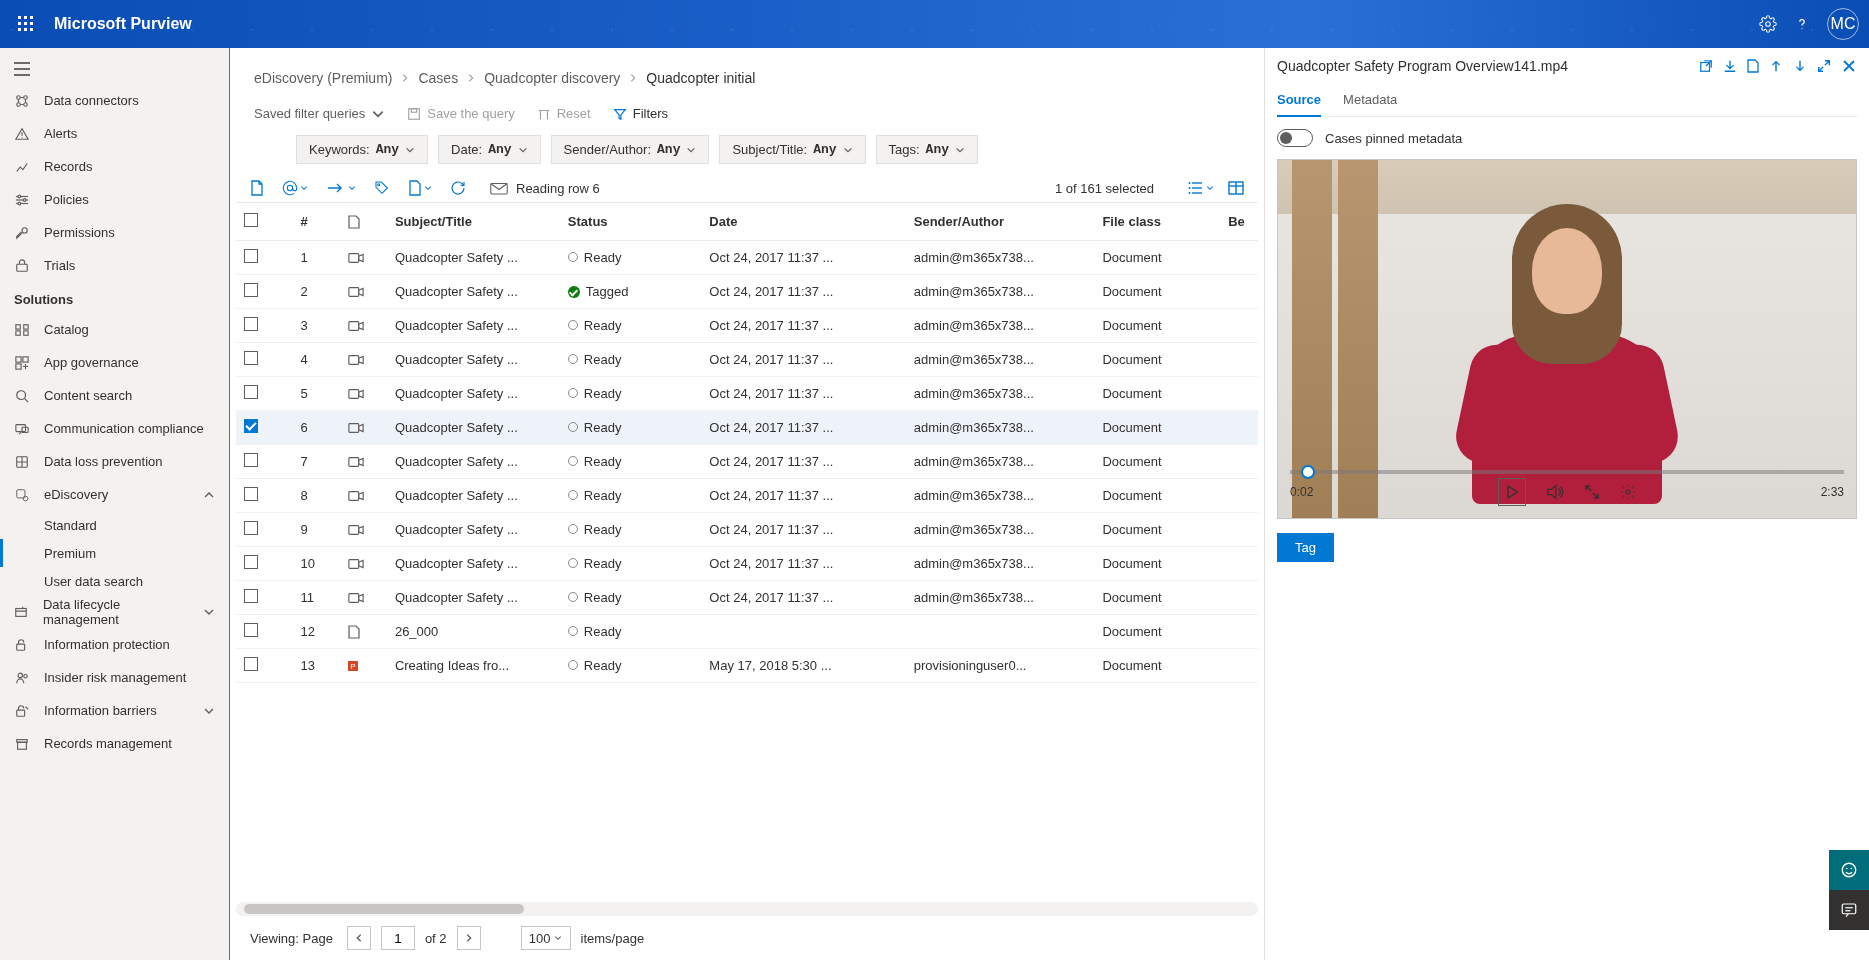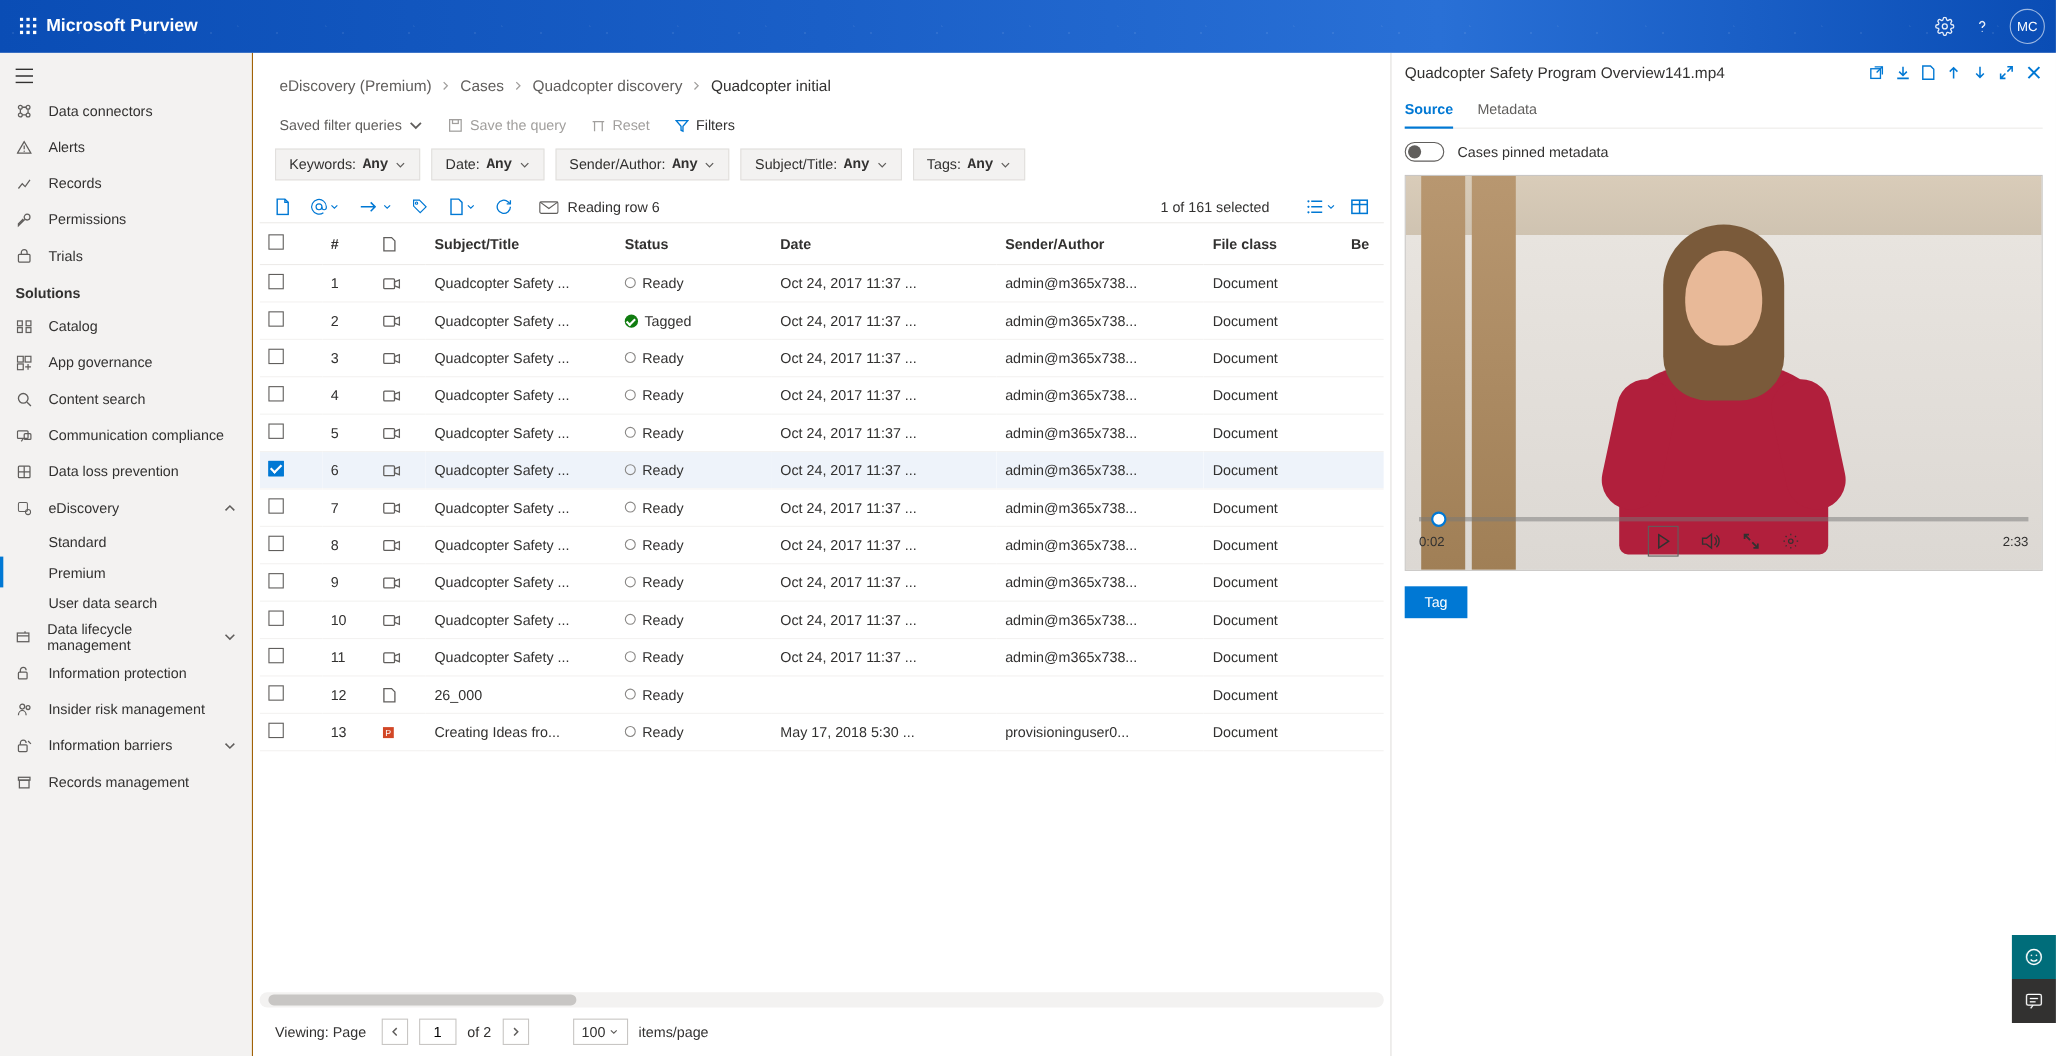--- a/index.html
+++ b/index.html
@@ -2,23 +2,23 @@
 <html><head>
 <meta charset="utf-8">
 <style>
 * { box-sizing: border-box; margin: 0; padding: 0; }
 body { font-family: "Segoe UI", sans-serif; font-size: 13px; color: #323130; background: #f5f5f5; overflow: hidden; }
 
 
 .topbar { height: 48px; background: linear-gradient(90deg, #0a4db5 0%, #1a5fc7 40%, #2970d6 70%, #0a4db5 100%); display: flex; align-items: center; padding: 0 10px; color: #fff; position: relative; }
 .topbar::before { content: ""; position: absolute; inset: 0; background-image: radial-gradient(circle at 20% 50%, rgba(255,255,255,0.08) 1px, transparent 1px), radial-gradient(circle at 70% 30%, rgba(255,255,255,0.05) 1px, transparent 1px); background-size: 60px 60px, 80px 80px; pointer-events: none; }
 .waffle { width: 32px; height: 32px; display: flex; align-items: center; justify-content: center; cursor: pointer; }
-.brand { margin-left: 0; font-size: 16px; font-weight: 600; z-index: 1; }
+.brand { margin-left: 12px; font-size: 16px; font-weight: 600; z-index: 1; }
 .topbar-right { margin-left: auto; display: flex; align-items: center; gap: 16px; z-index: 1; }
-.topbar-right .circ { width: 32px; height: 32px; border: 1px solid rgba(255,255,255,0.6); border-radius: 50%; display: flex; align-items: center; justify-content: center; font-size: 12px; cursor: pointer; }
+.topbar-right .circ { width: 32px; height: 32px; border: 1px solid rgba(255,255,255,0.6); border-radius: 50%; display: flex; align-items: center; justify-content: center; font-size: 16px; cursor: pointer; }
 .topbar-right .ticon { cursor: pointer; opacity: .9; }
 
 
 .shell { display: flex; height: calc(100vh - 48px); }
 .sidebar { width: 230px; background: #f3f2f1; border-right: 1px solid #a16207; overflow-y: auto; padding-top: 6px; }
 .side-ham { padding: 8px 14px; cursor: pointer; }
 .side-item { display: flex; align-items: center; padding: 0 14px; height: 33px; cursor: pointer; color: #323130; gap: 14px; }
 .side-icon { width: 16px; display: flex; justify-content: center; color: #605e5c; }
 .side-sub { padding-left: 44px; height: 28px; display: flex; align-items: center; cursor: pointer; font-size: 13px; color: #323130; }
 .side-sub.sel { border-left: 3px solid #0078d4; padding-left: 41px; font-weight: 400; }
@@ -34,21 +34,21 @@
 .breadcrumb .crumb { cursor: pointer; }
 .breadcrumb .sep { color: #a19f9d; }
 .breadcrumb .last { color: #323130; }
 
 .queryrow { padding: 14px 24px 8px; display: flex; gap: 22px; align-items: center; color: #605e5c; }
 .queryrow .qitem { display: flex; align-items: center; gap: 6px; cursor: pointer; }
 .queryrow .qitem.disabled { color: #a19f9d; }
 .queryrow .qitem svg { width: 14px; height: 14px; }
 .qitem.active { color: #0078d4; }
 
-.filterchips { padding: 6px 20px 10px; display: flex; gap: 10px; flex-wrap: wrap; }
+.filterchips { padding: 6px 20px 10px; display: flex; gap: 10px; flex-wrap: wrap; margin-left: 46px; }
 .chip { background: #f3f2f1; border: 1px solid #e1dfdd; padding: 6px 12px; display: flex; align-items: center; gap: 6px; cursor: pointer; font-size: 13px; }
 .chip b { font-weight: 600; font-family: Liberation Mono, monospace; }
 
 .toolbar { padding: 6px 20px; display: flex; align-items: center; gap: 18px; color: #0078d4; }
 .toolbar .ticon { cursor: pointer; display: flex; align-items: center; }
 .toolbar .reading { color: #323130; margin-left: 6px; display: flex; align-items: center; gap: 8px; }
 .toolbar .selcount { margin-left: auto; color: #323130; }
 .toolbar .right-icons { display: flex; gap: 14px; margin-left: 16px; }
 
 
@@ -185,20 +185,36 @@
           <span class="side-icon">
             <svg width="14" height="14" viewBox="0 0 16 16" fill="none" stroke="currentColor" stroke-width="1.3">
               <path d="M2 13 6 8l3 3 5-7"></path>
             </svg>
           </span>
           <span>Records</span>
         </div>
         <div class="side-item">
           <span class="side-icon">
             <svg width="14" height="14" viewBox="0 0 16 16" fill="none" stroke="currentColor" stroke-width="1.3">
+              <circle cx="5" cy="4" r="1.5"></circle>
+              <circle cx="11" cy="8" r="1.5"></circle>
+              <circle cx="5" cy="12" r="1.5"></circle>
+              <line x1="1" y1="4" x2="3.5" y2="4"></line>
+              <line x1="6.5" y1="4" x2="15" y2="4"></line>
+              <line x1="1" y1="8" x2="9.5" y2="8"></line>
+              <line x1="12.5" y1="8" x2="15" y2="8"></line>
+              <line x1="1" y1="12" x2="3.5" y2="12"></line>
+              <line x1="6.5" y1="12" x2="15" y2="12"></line>
+            </svg>
+          </span>
+          <span>Policies</span>
+        </div>
+        <div class="side-item">
+          <span class="side-icon">
+            <svg width="14" height="14" viewBox="0 0 16 16" fill="none" stroke="currentColor" stroke-width="1.3">
               <circle cx="11" cy="5" r="3"></circle>
               <path d="M8.5 7.5 2 14v-2l5-5"></path>
             </svg>
           </span>
           <span>Permissions</span>
         </div>
         <div class="side-item">
           <span class="side-icon">
             <svg width="14" height="14" viewBox="0 0 16 16" fill="none" stroke="currentColor" stroke-width="1.3">
               <rect x="2" y="6" width="12" height="8" rx="1"></rect>

